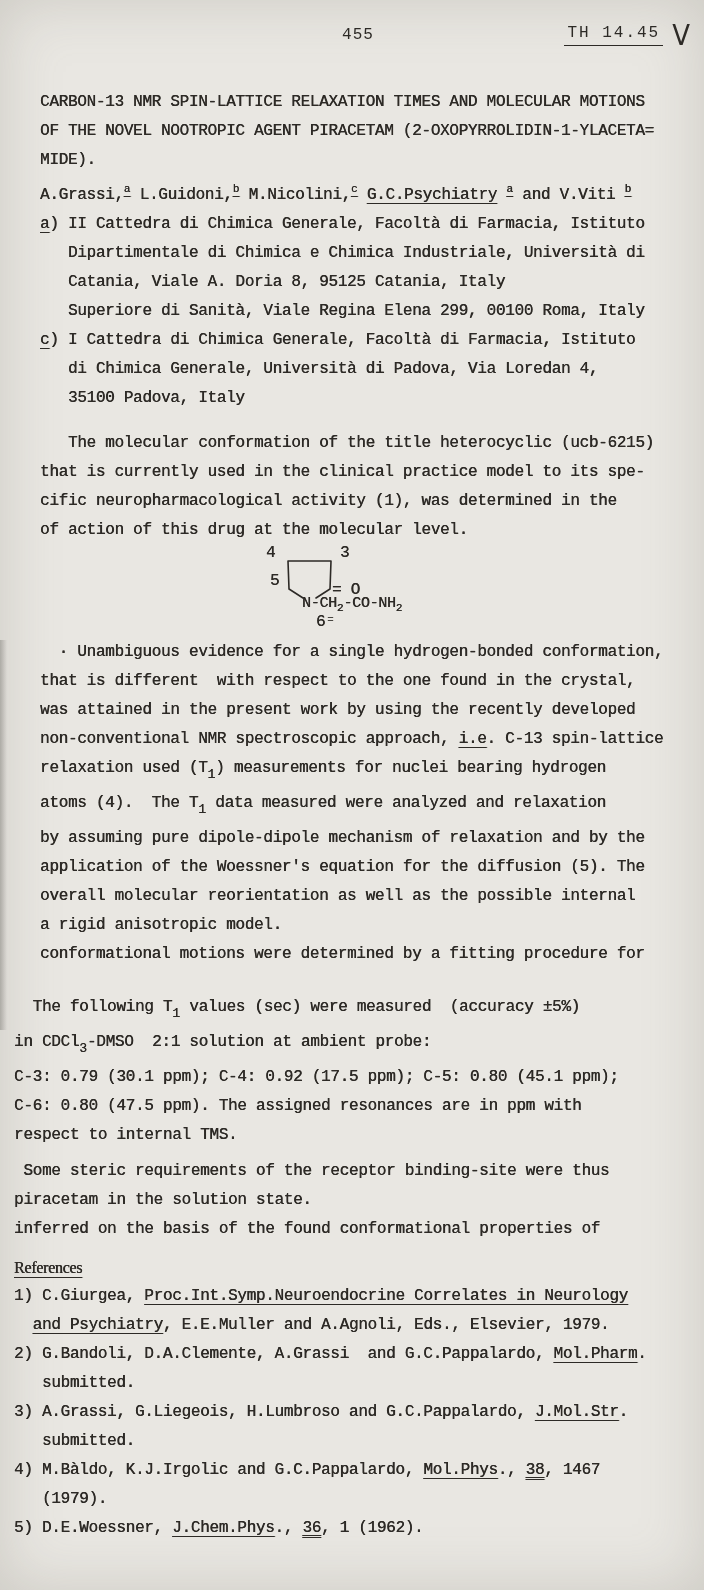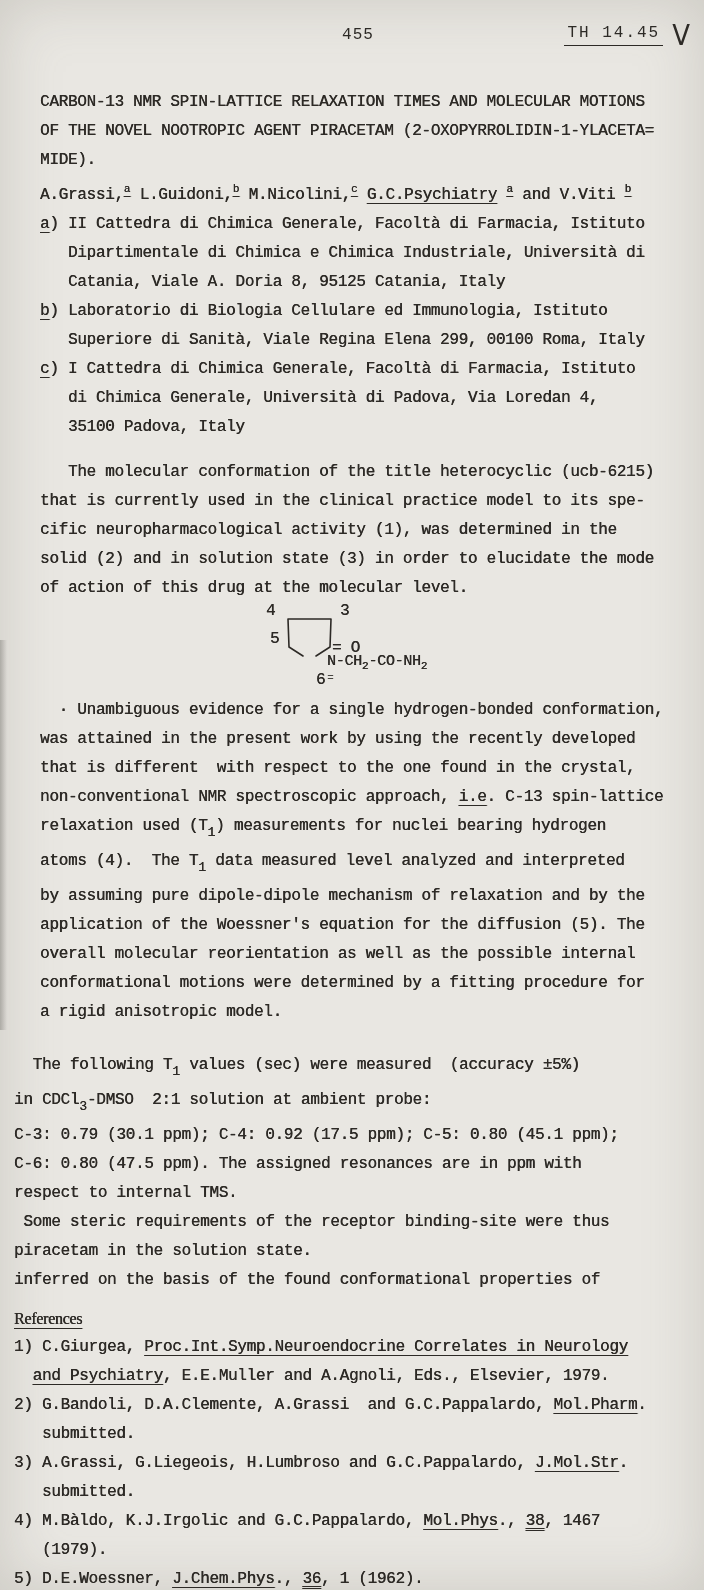--- a/index.html
+++ b/index.html
@@ -29,34 +29,34 @@
     text-shadow:0.35px 0 0 currentColor;}
   .u{text-decoration:underline;text-underline-offset:3.5px;text-decoration-thickness:1.4px;}
   .uu{text-decoration:underline double;text-underline-offset:2.5px;text-decoration-thickness:1px;}
   .sp{font-size:11px;vertical-align:7px;letter-spacing:0;}
   .sb{font-size:13px;vertical-align:-6px;letter-spacing:0;}
 
   .block{margin:0;}
   .block-para-conformation{margin-top:16px;}
   .block-para-evidence{margin-top:4px;}
   .block-para-t1-values{margin-top:24px;margin-left:-26px;}
-  .block-para-steric{margin-left:-26px;}
+  .block-para-steric{margin-top:7px;margin-left:-26px;}
   .block-references-heading{margin-top:9px;margin-left:-26px;font-family:Liberation Serif, serif;}
   .block-references{margin-left:-26px;}
 
   
   #structure-figure{position:relative;width:230px;height:95px;margin:-6px 0 0 212px;}
   #structure-figure svg{position:absolute;left:0;top:0;}
   .sl{position:absolute;font-size:16px;line-height:16px;letter-spacing:-0.3px;
     text-shadow:0.35px 0 0 currentColor;white-space:pre;}
   .sl.pos4{left:14px;top:6px;}
   .sl.pos3{left:88px;top:6px;}
   .sl.pos5{left:18px;top:34px;}
   .sl.carbonyl{left:80px;top:43px;}
-  .sl.chain{left:50px;top:57px;font-size:15px;margin-left:25px;}
+  .sl.chain{left:50px;top:57px;font-size:15px;}
   .sl.chain .sb{font-size:11px;vertical-align:-4px;}
   .sl.pos6{left:64px;top:74px;}
   .p6mark{font-size:10px;letter-spacing:-1px;vertical-align:3px;opacity:0.85;margin-left:2px;}
 </style>
 </head>
 <body style="background: rgb(233, 231, 226); color: rgb(45, 42, 38);">
 
 <div class="vignette"></div>
 <div class="edge-shade"></div>
 
@@ -75,56 +75,54 @@
       <div class="line">OF THE NOVEL NOOTROPIC AGENT PIRACETAM (2-OXOPYRROLIDIN-1-YLACETA=</div>
       <div class="line">MIDE).</div>
     </section>
     <section class="block block-authors">
       <div class="line"><span>A.Grassi,</span><span class="u sp">a</span><span> L.Guidoni,</span><span class="u sp">b</span><span> M.Nicolini,</span><span class="u sp">c</span><span> </span><span class="u">G.C.Psychiatry</span><span> </span><span class="u sp">a</span><span> and V.Viti </span><span class="u sp">b</span></div>
     </section>
     <section class="block block-affiliations">
       <div class="line"><span class="u">a</span><span>) II Cattedra di Chimica Generale, Facoltà di Farmacia, Istituto</span></div>
       <div class="line">   Dipartimentale di Chimica e Chimica Industriale, Università di</div>
       <div class="line">   Catania, Viale A. Doria 8, 95125 Catania, Italy</div>
-      <div class="line"><span class="u">b</span><span>) Laboratorio di Biologia Cellulare ed Immunologia, Istituto</span></div>
       <div class="line">   Superiore di Sanità, Viale Regina Elena 299, 00100 Roma, Italy</div>
       <div class="line"><span class="u">c</span><span>) I Cattedra di Chimica Generale, Facoltà di Farmacia, Istituto</span></div>
       <div class="line">   di Chimica Generale, Università di Padova, Via Loredan 4,</div>
       <div class="line">   35100 Padova, Italy</div>
     </section>
     <section class="block block-para-conformation">
       <div class="line">   The molecular conformation of the title heterocyclic (ucb-6215)</div>
       <div class="line">that is currently used in the clinical practice model to its spe-</div>
       <div class="line">cific neuropharmacological activity (1), was determined in the</div>
-      <div class="line">solid (2) and in solution state (3) in order to elucidate the mode</div>
       <div class="line">of action of this drug at the molecular level.</div>
     </section>
     <figure id="structure-figure">
     <svg width="230" height="95" viewBox="0 0 230 95">
       <path d="M36 22 L79 22 M36 22 L37 50 L51 59 M79 22 L78 50 L64 59" fill="none" stroke="#2d2a26" stroke-width="1.6" stroke-linecap="round"></path>
     </svg>
     <span class="sl pos4">4</span>
     <span class="sl pos3">3</span>
     <span class="sl pos5">5</span>
     <span class="sl carbonyl">= O</span>
     <span class="sl chain" id="chain"><span>N-CH</span><span class="sb">2</span><span>-CO-NH</span><span class="sb">2</span></span>
     <span class="sl pos6"><span>6</span><span class="p6mark">=</span></span>
   </figure>
     <section class="block block-para-evidence">
       <div class="line">  · Unambiguous evidence for a single hydrogen-bonded conformation,</div>
+      <div class="line">that is different  with respect to the one found in the crystal,</div>
       <div class="line">was attained in the present work by using the recently developed</div>
-      <div class="line">that is different  with respect to the one found in the crystal,</div>
       <div class="line"><span>non-conventional NMR spectroscopic approach, </span><span class="u">i.e</span><span>. C-13 spin-lattice</span></div>
       <div class="line"><span>relaxation used (T</span><span class="sb">1</span><span>) measurements for nuclei bearing hydrogen</span></div>
-      <div class="line"><span>atoms (4).  The T</span><span class="sb">1</span><span> data measured level analyzed and interpreted</span></div>
+      <div class="line"><span>atoms (4).  The T</span><span class="sb">1</span><span> data measured were analyzed and relaxation</span></div>
       <div class="line">by assuming pure dipole-dipole mechanism of relaxation and by the</div>
       <div class="line">application of the Woessner's equation for the diffusion (5). The</div>
       <div class="line">overall molecular reorientation as well as the possible internal</div>
+      <div class="line">a rigid anisotropic model.</div>
       <div class="line">conformational motions were determined by a fitting procedure for</div>
-      <div class="line">a rigid anisotropic model.</div>
     </section>
     <section class="block block-para-t1-values">
       <div class="line"><span>  The following T</span><span class="sb">1</span><span> values (sec) were measured  (accuracy ±5%)</span></div>
       <div class="line"><span>in CDCl</span><span class="sb">3</span><span>-DMSO  2:1 solution at ambient probe:</span></div>
       <div class="line">C-3: 0.79 (30.1 ppm); C-4: 0.92 (17.5 ppm); C-5: 0.80 (45.1 ppm);</div>
       <div class="line">C-6: 0.80 (47.5 ppm). The assigned resonances are in ppm with</div>
       <div class="line">respect to internal TMS.</div>
     </section>
     <section class="block block-para-steric">
       <div class="line"> Some steric requirements of the receptor binding-site were thus</div>

